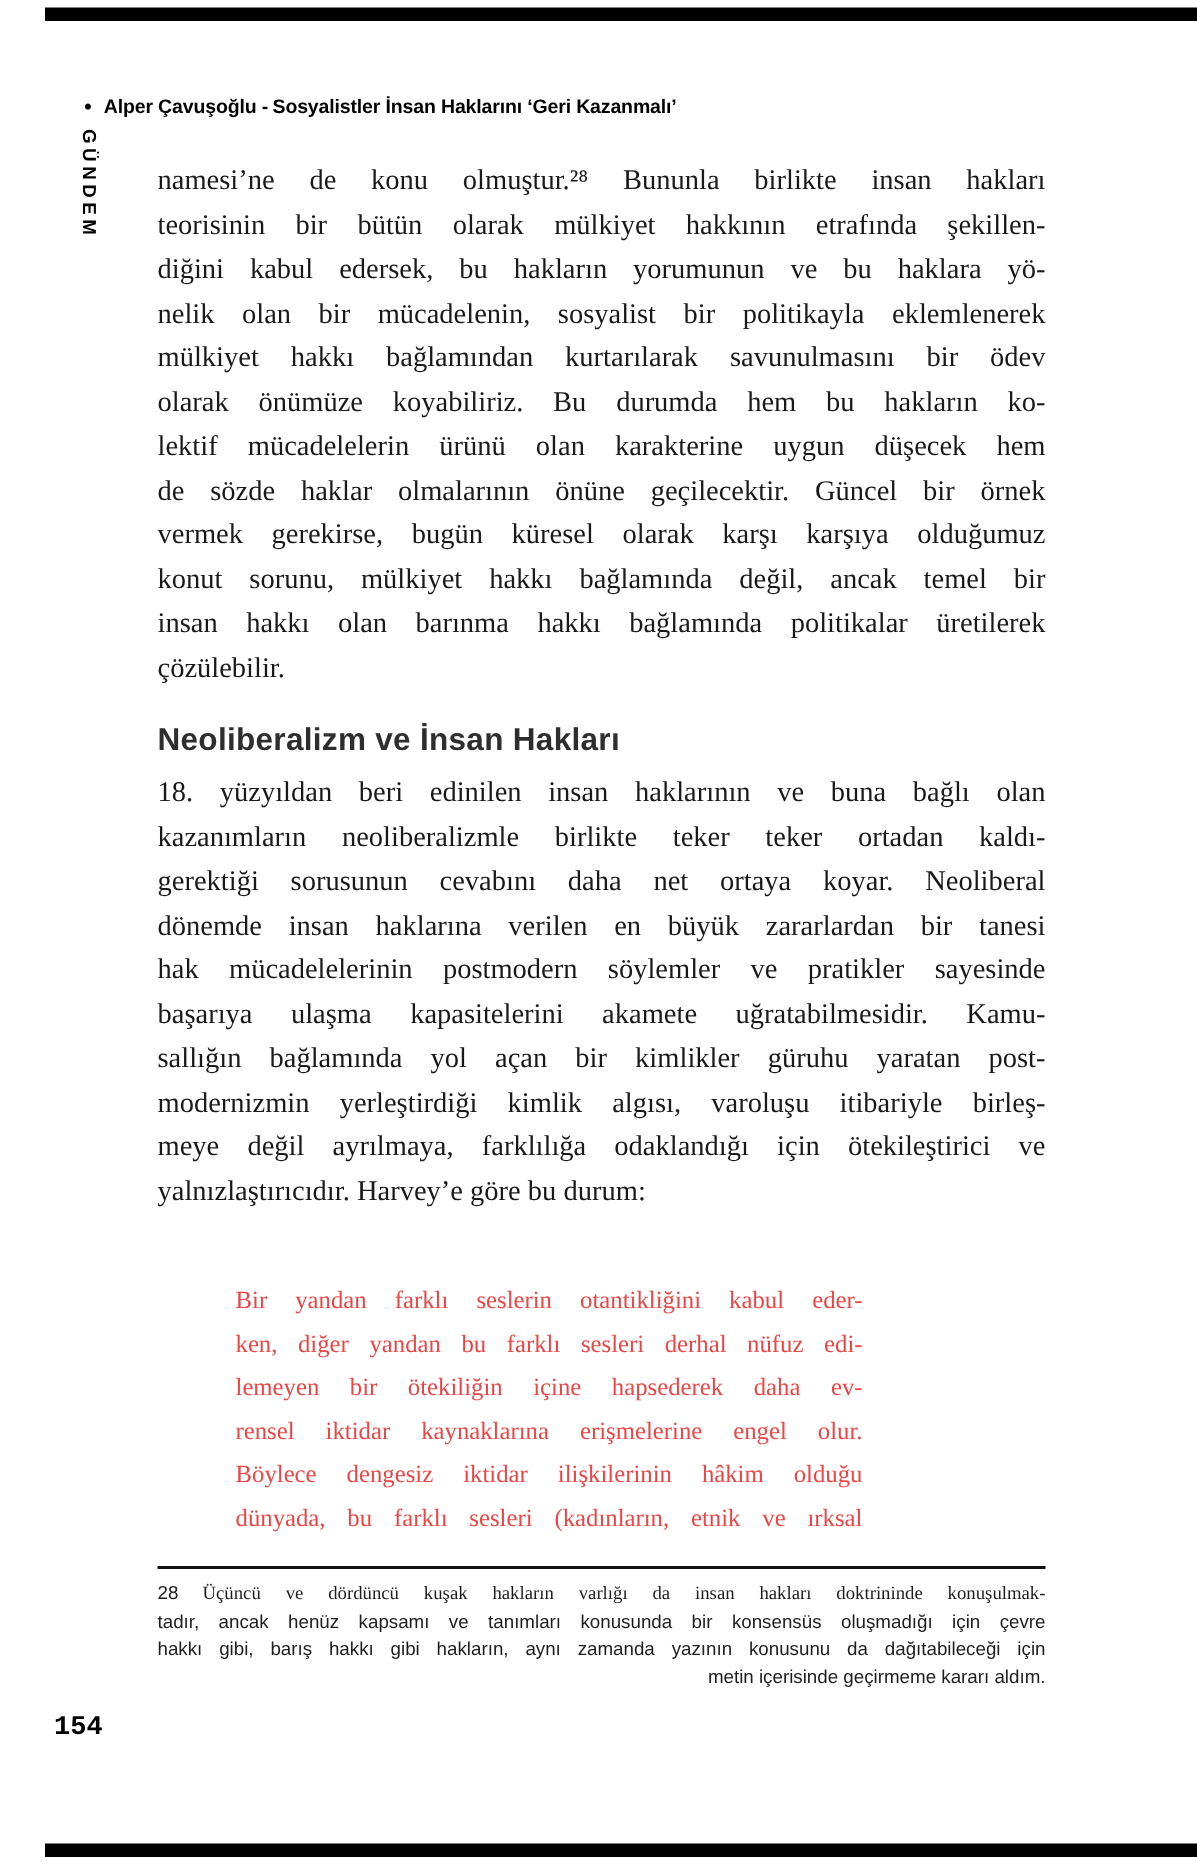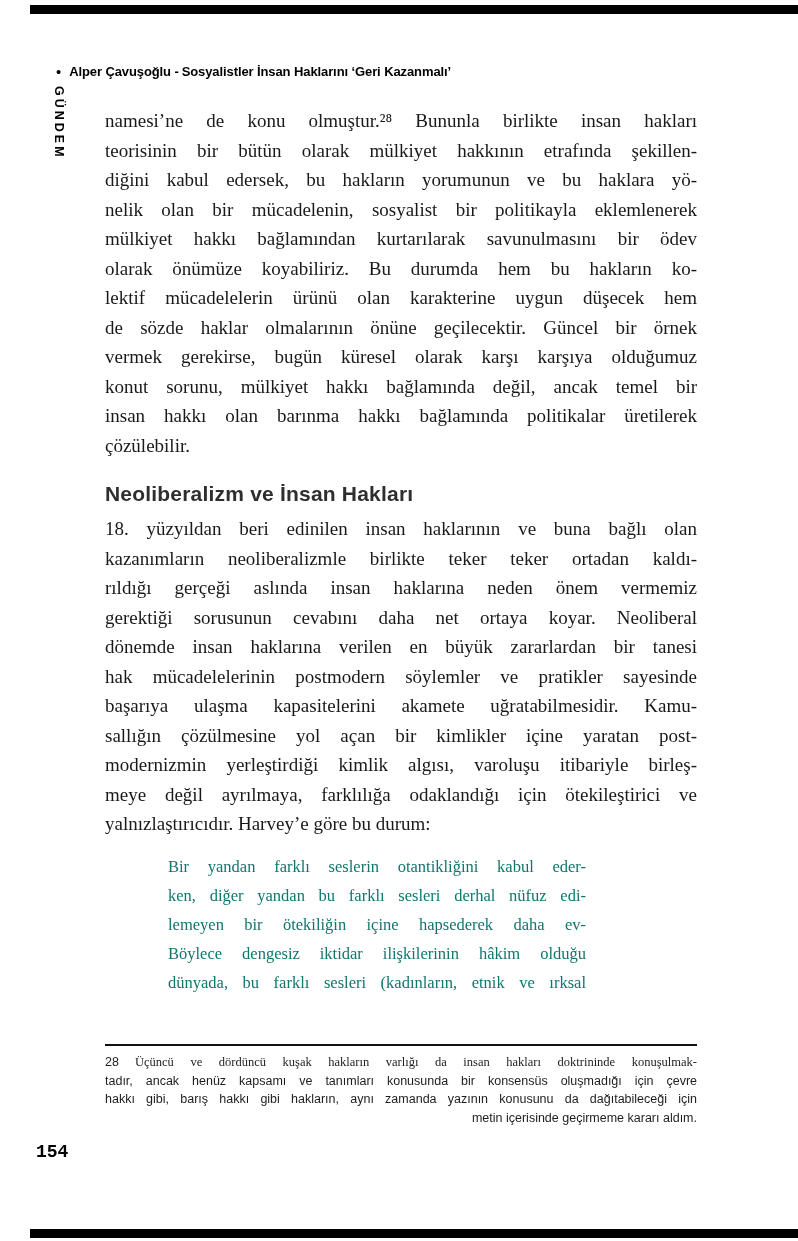--- a/index.html
+++ b/index.html
@@ -17,22 +17,22 @@
   .header .author { font-weight:700;text-align:right; }
   .header .title  { font-weight:700; margin-left:3px;margin-top:13px; }
 
   .gundem { position:absolute; left:52px; top:86px; writing-mode:vertical-rl;
             font-family:"Liberation Sans", sans-serif; font-weight:700;
             font-size:12.5px; letter-spacing:3px; color:#000; }
 
   .para  { position:absolute; left:105px; width:592px; font-size:19px; line-height:29.5px; color:#191919; }
   .p1 { top:106px; }
   .p2 { top:514px; }
-  .quote { position:absolute; left:168px; top:852px; width:418px;
-           font-size:16.5px; line-height:29px; color:#0f766e; }
+  .quote { position:absolute; left:157px; top:852px; width:418px;
+           font-size:16.5px; line-height:29px; color:#ef4444; }
 
   .line { text-align:justify; text-align-last:justify; }
   .end-left .line:last-child { text-align-last:left; }
 
   .heading { position:absolute; left:105px; top:470px; font-family:"Liberation Sans", sans-serif;
              font-weight:700; font-size:21px; color:#2e2e2e; letter-spacing:0.2px;margin-top:12px; }
 
   .fnrule { position:absolute; left:105px; top:1044px; width:592px; border-top:2px solid #111; }
 
   .footnote { position:absolute; left:105px; top:1053px; width:592px;
@@ -73,35 +73,35 @@
       <div class="line">konut sorunu, mülkiyet hakkı bağlamında değil, ancak temel bir</div>
       <div class="line">insan hakkı olan barınma hakkı bağlamında politikalar üretilerek</div>
       <div class="line">çözülebilir.</div>
     </div>
 
   <h2 class="heading">Neoliberalizm ve İnsan Hakları</h2>
 
   <div class="para p2 end-left">
       <div class="line">18. yüzyıldan beri edinilen insan haklarının ve buna bağlı olan</div>
       <div class="line">kazanımların neoliberalizmle birlikte teker teker ortadan kaldı-</div>
-      <div class="line">rıldığı gerçeği aslında insan haklarına neden önem vermemiz</div>
       <div class="line">gerektiği sorusunun cevabını daha net ortaya koyar. Neoliberal</div>
       <div class="line">dönemde insan haklarına verilen en büyük zararlardan bir tanesi</div>
       <div class="line">hak mücadelelerinin postmodern söylemler ve pratikler sayesinde</div>
       <div class="line">başarıya ulaşma kapasitelerini akamete uğratabilmesidir. Kamu-</div>
-      <div class="line">sallığın çözülmesine yol açan bir kimlikler içine yaratan post-</div>
+      <div class="line">sallığın bağlamında yol açan bir kimlikler güruhu yaratan post-</div>
       <div class="line">modernizmin yerleştirdiği kimlik algısı, varoluşu itibariyle birleş-</div>
       <div class="line">meye değil ayrılmaya, farklılığa odaklandığı için ötekileştirici ve</div>
       <div class="line">yalnızlaştırıcıdır. Harvey’e göre bu durum:</div>
     </div>
 
   <div class="quote">
       <div class="line">Bir yandan farklı seslerin otantikliğini kabul eder-</div>
       <div class="line">ken, diğer yandan bu farklı sesleri derhal nüfuz edi-</div>
       <div class="line">lemeyen bir ötekiliğin içine hapsederek daha ev-</div>
+      <div class="line">rensel iktidar kaynaklarına erişmelerine engel olur.</div>
       <div class="line">Böylece dengesiz iktidar ilişkilerinin hâkim olduğu</div>
       <div class="line">dünyada, bu farklı sesleri (kadınların, etnik ve ırksal</div>
     </div>
 
   <div class="fnrule"></div>
 
   <div class="footnote">
     <div class="fn-first">
       <span class="fn-marker">28</span>
       <span class="fn-text">Üçüncü ve dördüncü kuşak hakların varlığı da insan hakları doktrininde konuşulmak-</span>

